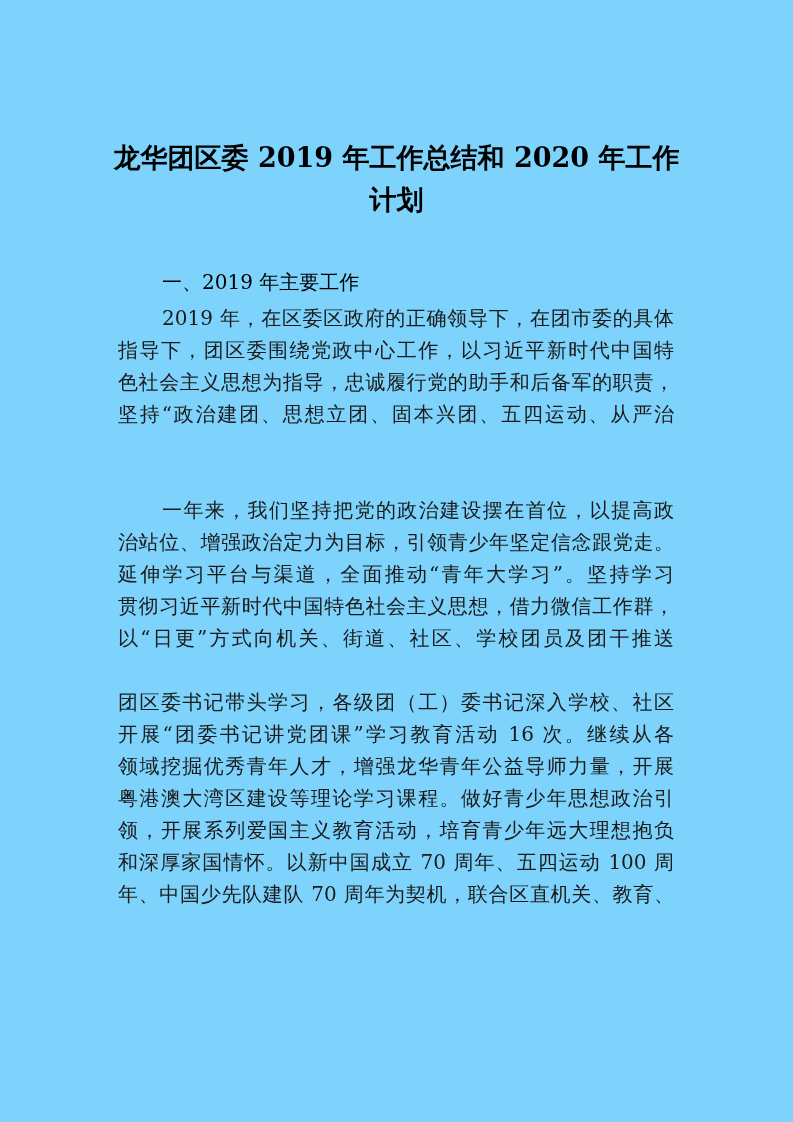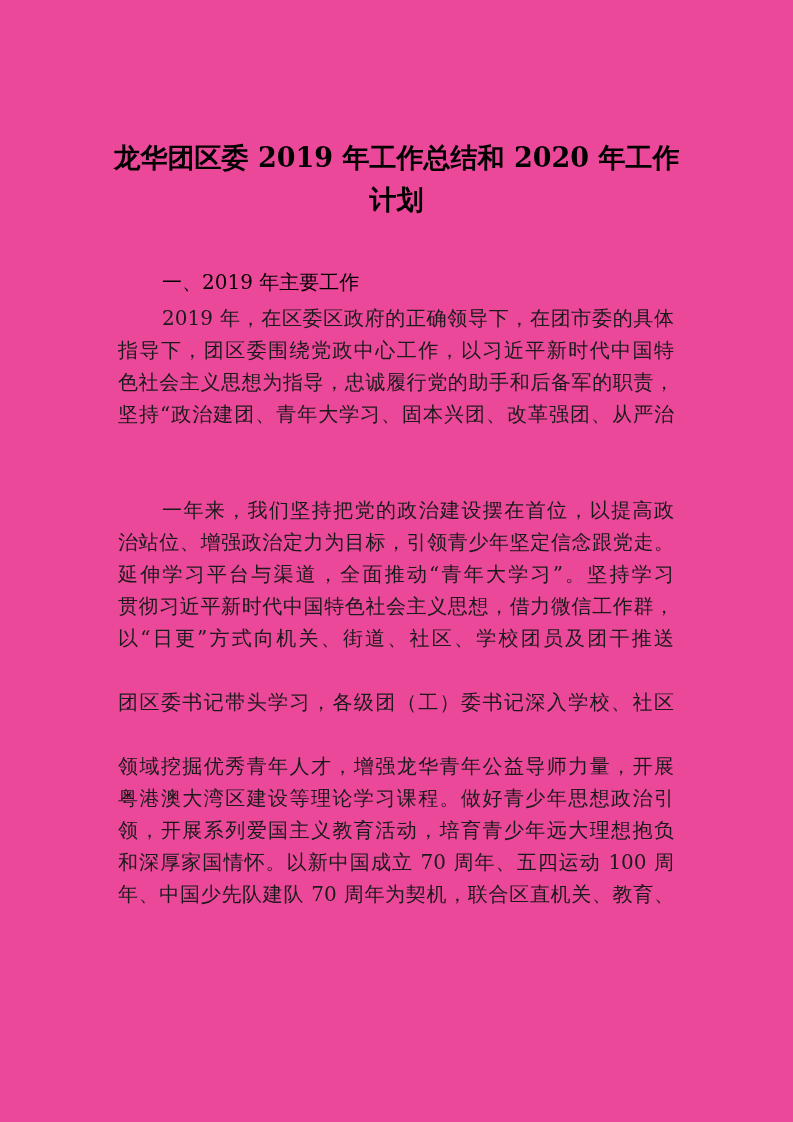--- a/index.html
+++ b/index.html
@@ -13,21 +13,21 @@
       position: relative;
       overflow: hidden;
       font-family: "DejaVu Serif", "Liberation Serif", serif;
       color: #111111;
     }
     .page {
       position: absolute;
       left: 0; top: 0;
       width: 793px;
       height: 1122px;
-      background: #ec4899;
+      background: #7dd3fc;
     }
     .title {
       position: absolute;
       left: 100px;
       width: 593px;
       text-align: center;
       font-family: "DejaVu Serif", "Liberation Serif", serif;
       font-weight: bold;
       font-size: 27px;
       color: #000;
@@ -67,27 +67,28 @@
 <div class="page">
 
   <h1 class="title l1">龙华团区委 2019 年工作总结和 2020 年工作</h1>
   <h1 class="title l2">计划</h1>
 
   <div class="heading">一、2019 年主要工作</div>
 
   <div class="line indent" style="top:302px">2019 年，在区委区政府的正确领导下，在团市委的具体</div>
   <div class="line" style="top:334px">指导下，团区委围绕党政中心工作，以习近平新时代中国特</div>
   <div class="line" style="top:366px">色社会主义思想为指导，忠诚履行党的助手和后备军的职责，</div>
-  <div class="line" style="top:398px">坚持“政治建团、青年大学习、固本兴团、改革强团、从严治</div>
+  <div class="line" style="top:398px">坚持“政治建团、思想立团、固本兴团、五四运动、从严治</div>
 
   <div class="line indent" style="top:494px">一年来，我们坚持把党的政治建设摆在首位，以提高政</div>
   <div class="line" style="top:526px">治站位、增强政治定力为目标，引领青少年坚定信念跟党走。</div>
   <div class="line" style="top:558px">延伸学习平台与渠道，全面推动“青年大学习”。坚持学习</div>
   <div class="line" style="top:590px">贯彻习近平新时代中国特色社会主义思想，借力微信工作群，</div>
   <div class="line" style="top:622px">以“日更”方式向机关、街道、社区、学校团员及团干推送</div>
   <div class="line" style="top:686px">团区委书记带头学习，各级团（工）委书记深入学校、社区</div>
+  <div class="line" style="top:718px">开展“团委书记讲党团课”学习教育活动 16 次。继续从各</div>
   <div class="line" style="top:750px">领域挖掘优秀青年人才，增强龙华青年公益导师力量，开展</div>
   <div class="line" style="top:782px">粤港澳大湾区建设等理论学习课程。做好青少年思想政治引</div>
   <div class="line" style="top:814px">领，开展系列爱国主义教育活动，培育青少年远大理想抱负</div>
   <div class="line" style="top:846px">和深厚家国情怀。以新中国成立 70 周年、五四运动 100 周</div>
   <div class="line" style="top:878px">年、中国少先队建队 70 周年为契机，联合区直机关、教育、</div>
 
 </div>
 
 </body></html>

